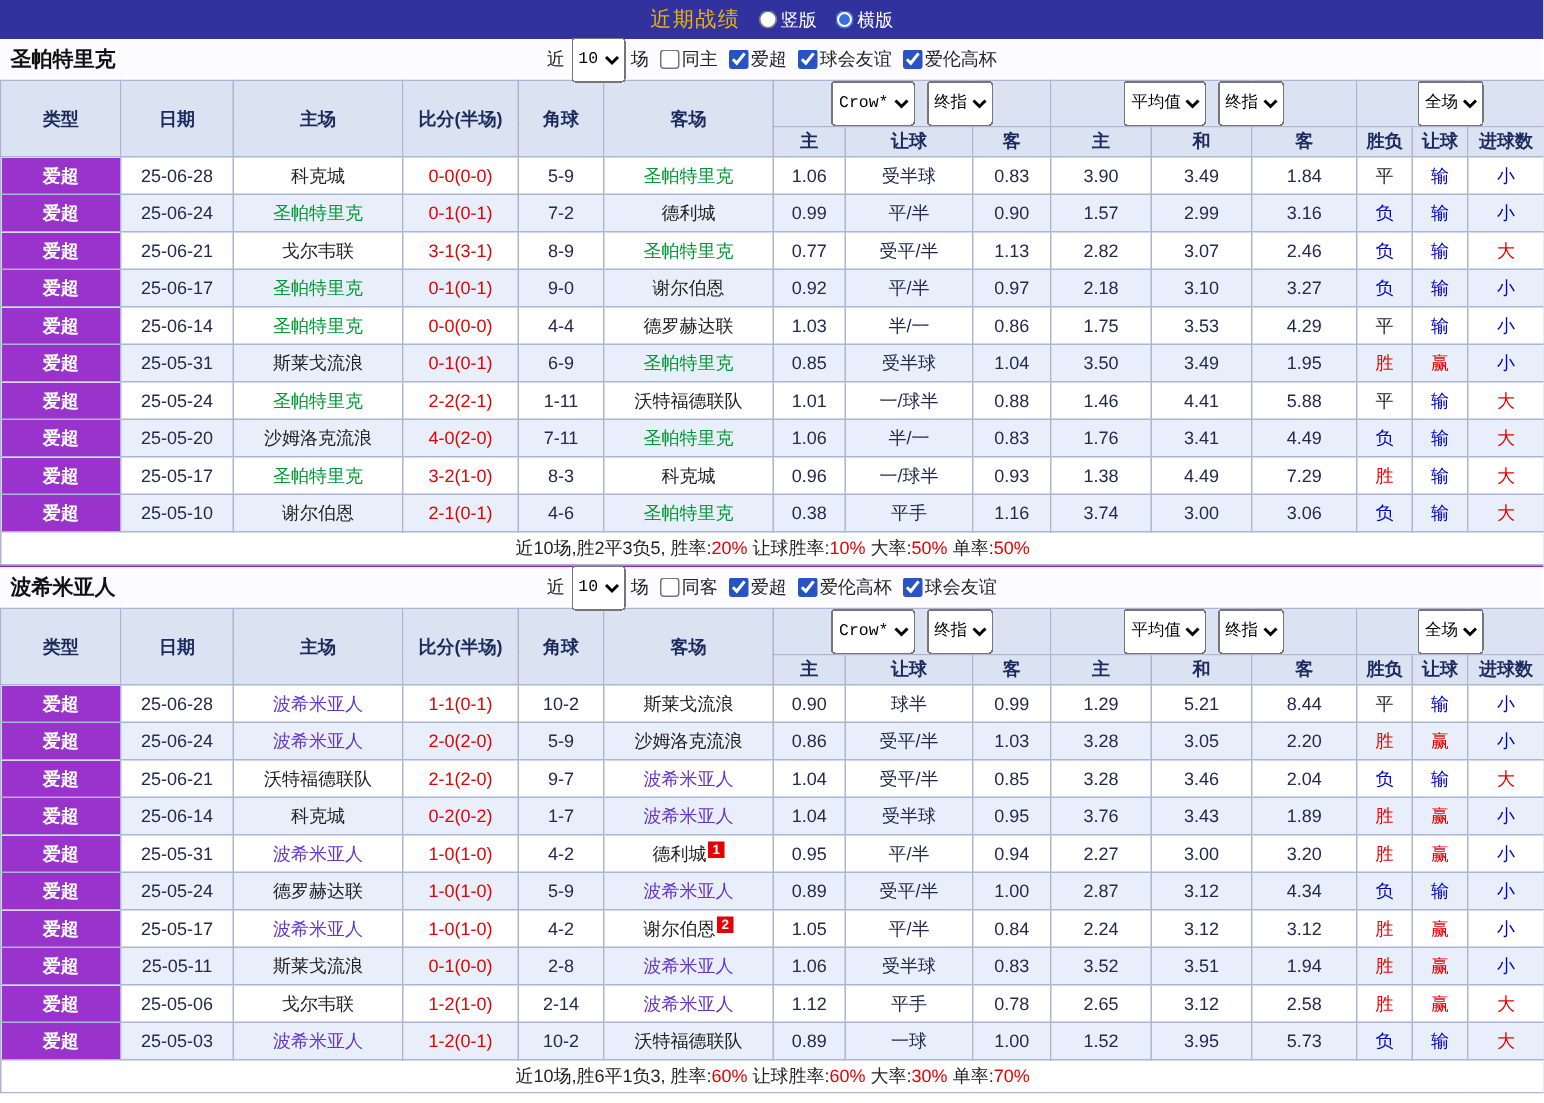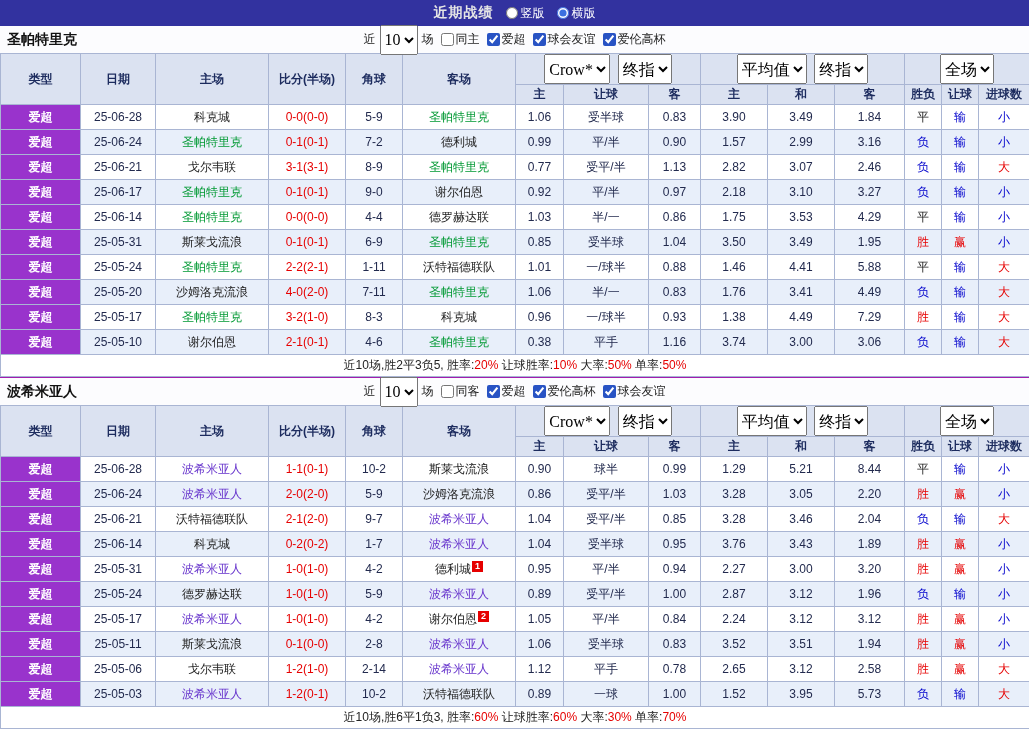--- a/index.html
+++ b/index.html
@@ -1,30 +1,30 @@
 <!DOCTYPE html>
 <html><head>
 <meta charset="utf-8">
 <style>
   * { margin:0; padding:0; box-sizing:border-box; }
   html,body { width:1029px; background:#fff; font-family:"Liberation Sans","DejaVu Sans",sans-serif; }
 
   .topbar { height:26px; background:#32329f; display:flex; align-items:center; justify-content:center; gap:12px; }
-  .tb-title { color:#e5e5e5; font-weight:bold; font-size:14px; letter-spacing:1px; }
+  .tb-title { color:#eab308; font-weight:normal; font-size:14px; letter-spacing:1px; }
   .tb-radio { color:#fff; font-size:12px; display:inline-flex; align-items:center; gap:3px; cursor:pointer; }
   .tb-radio input { width:12px; height:12px; margin:0; accent-color:#3a6fe0; }
 
   .section-head { height:27px; position:relative; display:flex; align-items:center; justify-content:center; background:#fcfcfe; font-size:12px; color:#222; }
   .section + .section { border-top:1px solid #a21caf; }
   .team-title { position:absolute; left:7px; font-size:14px; font-weight:bold; color:#111; }
   .filters { display:inline-flex; align-items:center; gap:4px; }
   .cbs { display:inline-flex; align-items:center; gap:7px; margin-left:3px; }
   .cb { display:inline-flex; align-items:center; gap:2px; cursor:pointer; }
   .cb input { width:13px; height:13px; margin:0; accent-color:#2853c4; }
-  .sel { font-size:16px; height:30px; font-family:Liberation Serif, serif; }
+  .sel { font-size:11px; height:30px; font-family:Liberation Mono, monospace; }
 
   table.grid { width:1029px; border-collapse:collapse; table-layout:fixed; }
   .grid th, .grid td { border:1px solid #a9b5d3; text-align:center; font-size:12px; padding:0; overflow:hidden; white-space:nowrap; }
   .grid thead th { background:#dbe2f1; color:#1c2b5e; font-weight:bold; }
   .grid thead tr.dd-row th { height:24px; }
   .grid thead tr.sub-row th { height:20px; }
   .dd-cell .sel { margin:0 2px; }
   .grid tbody td { height:25px; color:#222a4e; }
   tr.odd  { background:#ffffff; }
   tr.even { background:#e8effa; }
@@ -475,21 +475,21 @@
           <td class="date">25-05-24</td>
           <td class="team">德罗赫达联</td>
           <td class="score">1-0(1-0)</td>
           <td>5-9</td>
           <td class="team" style="color: rgb(102, 51, 204);">波希米亚人</td>
           <td>0.89</td>
           <td>受平/半</td>
           <td>1.00</td>
           <td>2.87</td>
           <td>3.12</td>
-          <td>1.96</td>
+          <td>4.34</td>
           <td class="res" style="color: rgb(0, 0, 204);">负</td>
           <td class="res" style="color: rgb(0, 0, 204);">输</td>
           <td class="res" style="color: rgb(0, 0, 204);">小</td>
         </tr>
         <tr class="odd">
           <td class="type">爱超</td>
           <td class="date">25-05-17</td>
           <td class="team" style="color: rgb(102, 51, 204);">波希米亚人</td>
           <td class="score">1-0(1-0)</td>
           <td>4-2</td>

